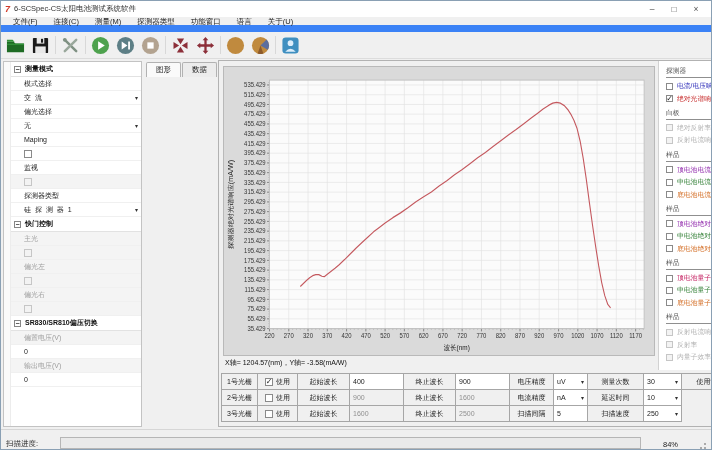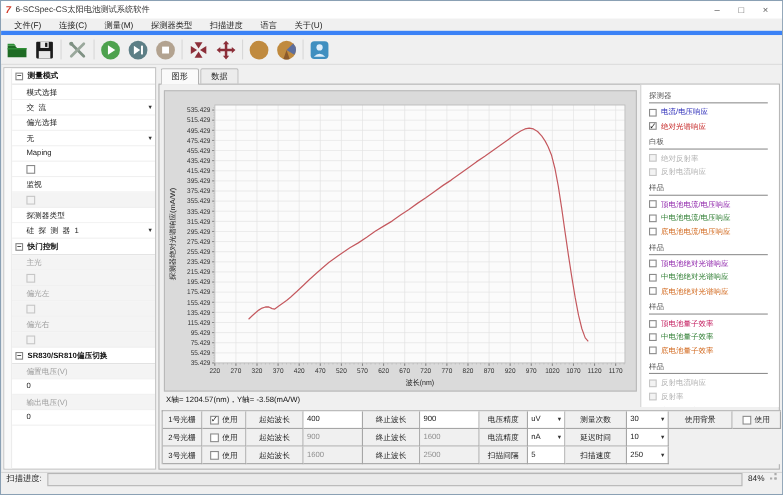--- a/index.html
+++ b/index.html
@@ -6,21 +6,21 @@
   html,body{width:712px;height:450px}
   body{font-family:"Liberation Sans","DejaVu Sans",sans-serif;background:#d6dde4;-webkit-font-smoothing:antialiased}
   .window{width:712px;height:450px;border:1px solid #8aa0b4;background:#f0f0f0;display:flex;flex-direction:column;overflow:hidden}
   
   .titlebar{height:16px;background:#fff;display:flex;align-items:center;padding:0 4px;flex:0 0 auto}
   .app-icon{color:#d23b2a;font-weight:bold;font-size:9px;margin-right:4px;font-style:italic}
   .title-text{font-size:7.5px;color:#333}
   .win-btns{margin-left:auto;display:flex;align-items:center;gap:0}
   .win-btn{width:22px;text-align:center;font-size:8.5px;color:#555;line-height:16px}
   
-  .menubar{height:15px;display:flex;align-items:flex-end;background:#f0f0f0;border-bottom:4px solid #3b82f6;padding:0 4px;flex:0 0 auto}
+  .menubar{height:15px;display:flex;align-items:flex-start;background:#f0f0f0;border-bottom:7px solid #3b82f6;padding:0 4px;flex:0 0 auto}
   .menu-item{font-size:7.5px;color:#222;padding:0 8px}
   
   .toolbar{height:27px;display:flex;align-items:center;gap:2px;padding:0 3px;background:#f0f0f0;border-bottom:1px solid #dcdcdc;flex:0 0 auto}
   .tb{width:23px;height:23px;display:flex;align-items:center;justify-content:center}
   .tb svg{width:19px;height:19px}
   .tb-sep{width:1px;height:18px;background:#d8d8d8;margin:0 1px}
   
   .main{flex:1 1 auto;display:flex;padding:2px;gap:2px;min-height:0}
   
   .left-panel{width:139px;background:#fff;border:1px solid #c3c3c3;display:flex;font-size:7px;overflow:hidden;flex:0 0 auto}
@@ -30,21 +30,21 @@
   .pg-box{width:7px;height:7px;border:1px solid #868686;background:#fff;color:#333;font-size:7px;line-height:5px;text-align:center;flex:0 0 auto}
   .pg-row{height:14px;display:flex;align-items:center;padding:0 3px 0 13px;border-bottom:1px solid #f0f0f0;color:#222}
   .pg-row.disabled{color:#9c9c9c;background:#f4f4f4}
   .pg-row.select,.pg-row.input{background:#fff}
   .pg-row .val{letter-spacing:1px}
   .pg-row .dd{margin-left:auto;font-size:6px;color:#333}
   .cb{width:8px;height:8px;border:1px solid #8a8a8a;background:#fff;display:inline-flex;align-items:center;justify-content:center;flex:0 0 auto}
   .cb.on::after{content:"✓";font-size:8px;color:#222;line-height:6px}
   .cb.dis{border-color:#c6c6c6;background:#f3f3f3}
   
-  .tabarea{flex:1;display:flex;flex-direction:column;min-width:0}
+  .tabarea{flex:1;display:flex;flex-direction:row;min-width:0}
   .tabs{height:16px;display:flex;align-items:flex-end;padding-left:2px;flex:0 0 auto}
   .tab{font-size:7.5px;color:#222;padding:2px 9px 2px;border:1px solid #b2b2b2;border-bottom:none;background:#ececec;margin-right:1px;border-radius:2px 2px 0 0}
   .tab.active{background:#fafafa;position:relative;z-index:2}
   .tabcontent{flex:1;border:1px solid #b2b2b2;background:#f0f0f0;display:flex;flex-direction:column;min-height:0;margin-top:-1px}
   .upper{flex:1;display:flex;min-height:0}
   .chart-zone{flex:1;display:flex;flex-direction:column;min-width:0;padding:5px 3px 0 4px}
   .chart-panel{flex:1;border:1px solid #b9b9b9;background:#dadada;min-height:0;padding:2px}
   .chart-panel svg{display:block;width:100%;height:100%}
   .chart-status{height:14px;display:flex;align-items:center;font-size:7px;color:#111;padding-left:2px;flex:0 0 auto}
   
@@ -56,21 +56,21 @@
   
   .table-zone{height:56px;padding:3px 0 0 2px;flex:0 0 auto}
   .gt{display:grid;grid-template-columns:36px 40px 52px 54px 52px 54px 44px 34px 56px 38px 58px 44px;grid-auto-rows:16px;border-top:1px solid #a6a6a6;border-left:1px solid #a6a6a6;width:563px;font-size:7px;background:#f0f0f0}
   .gtc{border-right:1px solid #a6a6a6;border-bottom:1px solid #a6a6a6;display:flex;align-items:center;justify-content:center;gap:3px;color:#222;background:#f0f0f0;overflow:hidden}
   .gtc.v{background:#fff;justify-content:flex-start;padding-left:3px}
   .gtc.vd{background:#f0f0f0;color:#8f8f8f;justify-content:flex-start;padding-left:3px}
   .gtc.combo{background:#fff;justify-content:space-between;padding:0 3px}
   .gtc.combo .dd{font-size:6px;color:#333}
   .gtc.empty{border:none;background:transparent}
   
-  .statusbar{height:20px;border-top:1px solid #d6d6d6;background:#f0f0f0;display:flex;align-items:flex-start;gap:5px;padding:0 5px;font-size:7.5px;color:#222;flex:0 0 auto}
+  .statusbar{height:20px;border-top:1px solid #d6d6d6;background:#f0f0f0;display:flex;align-items:flex-end;gap:22px;padding:0 5px;font-size:7.5px;color:#222;flex:0 0 auto}
   .progress{flex:1;height:12px;border:1px solid #b6b6b6;background:#eaeaea}
   .grip{width:6px;height:6px;border-right:2px dotted #aaa;border-bottom:2px dotted #aaa}
 </style>
 </head>
 <body>
 
 <div class="window">
 
   <div class="titlebar">
     <span class="app-icon">7</span>
@@ -80,21 +80,21 @@
       <span class="win-btn">□</span>
       <span class="win-btn">×</span>
     </div>
   </div>
 
   <div class="menubar">
       <span class="menu-item">文件(F)</span>
       <span class="menu-item">连接(C)</span>
       <span class="menu-item">测量(M)</span>
       <span class="menu-item">探测器类型</span>
-      <span class="menu-item">扫描进度</span>
+      <span class="menu-item">功能窗口</span>
       <span class="menu-item">语言</span>
       <span class="menu-item">关于(U)</span>
     </div>
 
   <div class="toolbar">
     <div class="tb">
         <svg viewBox="0 0 20 20">
           <path d="M1 6 h7 l2 2 h9 v9 h-18 z" fill="#1e6b24"></path>
           <path d="M1 6 v-2 h6 l2 2 z" fill="#2f8f36"></path>
           <path d="M1 8 h18 v1.5 h-18 z" fill="#2f8f36"></path>

